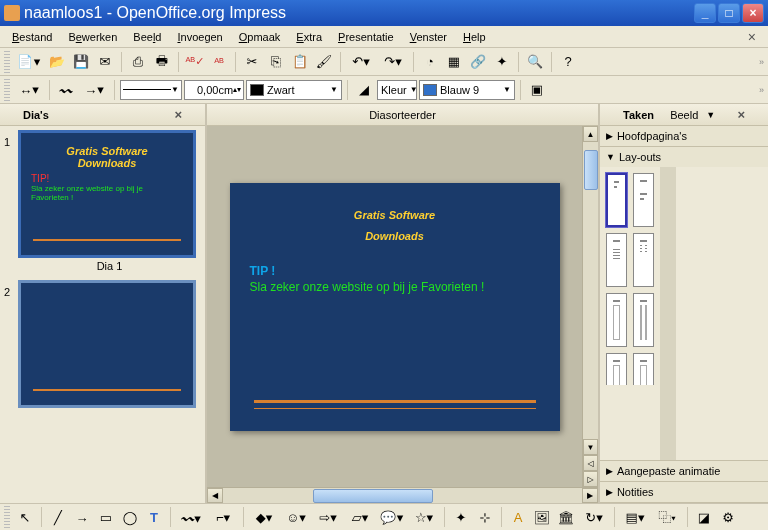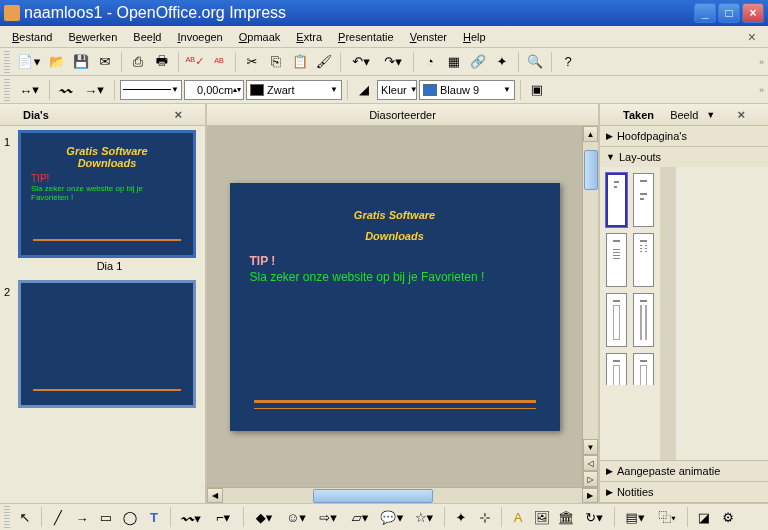--- a/index.html
+++ b/index.html
@@ -42,21 +42,21 @@
 .slideitem .cap{margin-left:14px;text-align:center;padding:2px}
 .center{flex:1;display:flex;flex-direction:column;background:#ede9d8}
 .tabstop{height:22px;background:linear-gradient(#f3efe0,#e5e0cb);border-bottom:1px solid #c5bfa8;display:flex;align-items:center;justify-content:center}
 .tabsrow{height:24px;display:flex;background:#e0dcc8;border-bottom:1px solid #b5af98}
 .tab{flex:1;display:flex;align-items:center;justify-content:center;border:1px solid #b5af98;border-bottom:none;background:#e8e4d0;cursor:pointer;font-size:11px}
 .tab.act{background:#f5f2e3;font-weight:bold;border-top:2px solid #d0a050}
 .canvaswrap{flex:1;position:relative;background:#c0bca8;display:flex}
 .canvas{flex:1;display:flex;align-items:center;justify-content:center;padding:10px;position:relative}
 .slide{width:330px;height:248px;background:#1a3a6a;box-shadow:2px 2px 6px rgba(0,0,0,.4);position:relative;padding:20px}
 .slide .bigt{color:#ffd030;font-weight:bold;font-style:italic;font-size:18px;text-align:center;line-height:1.2}
-.slide .stip{color:#fca5a5;font-size:12px;margin-top:8px;font-weight:bold}
+.slide .stip{color:#0ea5e9;font-size:12px;margin-top:18px;font-weight:bold}
 .slide .stxt{color:#20e020;font-size:12px;margin-top:2px}
 .slide .srule{position:absolute;bottom:28px;left:24px;right:24px;height:3px;background:#d88030}
 .slide .srule2{position:absolute;bottom:22px;left:24px;right:24px;height:1px;background:#d88030}
 .vscroll{width:16px;background:#d8d4c0;border-left:1px solid #b5af98;display:flex;flex-direction:column}
 .vscroll .btn,.hscroll .btn{background:linear-gradient(#f0ecd8,#d8d4c0);border:1px solid #b5af98;display:flex;align-items:center;justify-content:center;font-size:8px}
 .vscroll .btn{height:16px}
 .vscroll .track{flex:1;background:#e0dcc8}
 .vscroll .thumb{width:14px;height:40px;background:linear-gradient(90deg,#c8e0f8,#9cc0e8);border:1px solid #7a9cc8;border-radius:2px;margin:8px auto}
 .hscroll{height:16px;background:#d8d4c0;border-top:1px solid #b5af98;display:flex}
 .hscroll .btn{width:16px}

